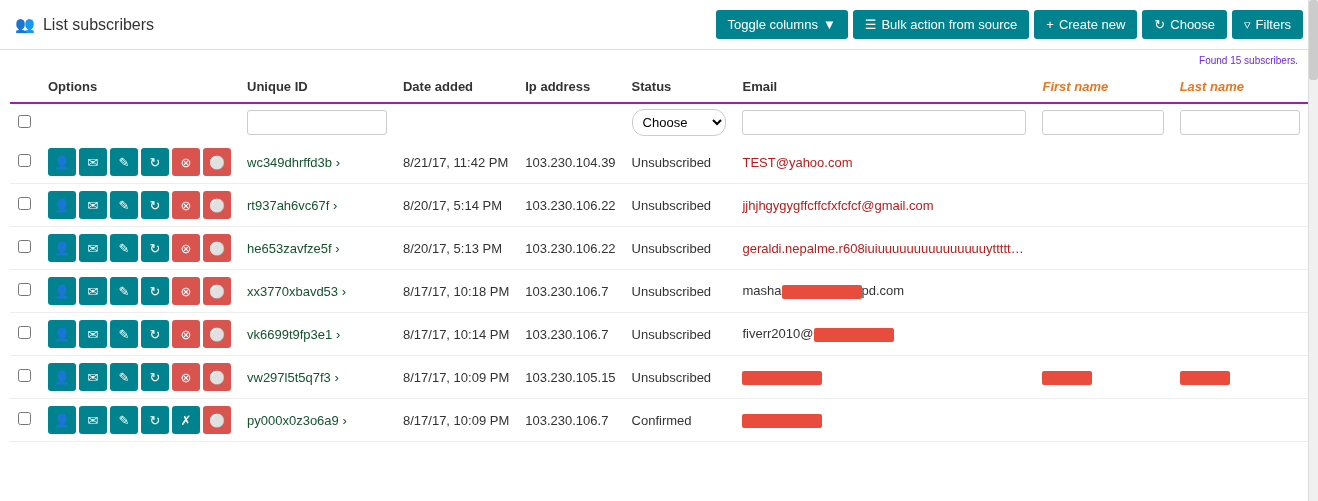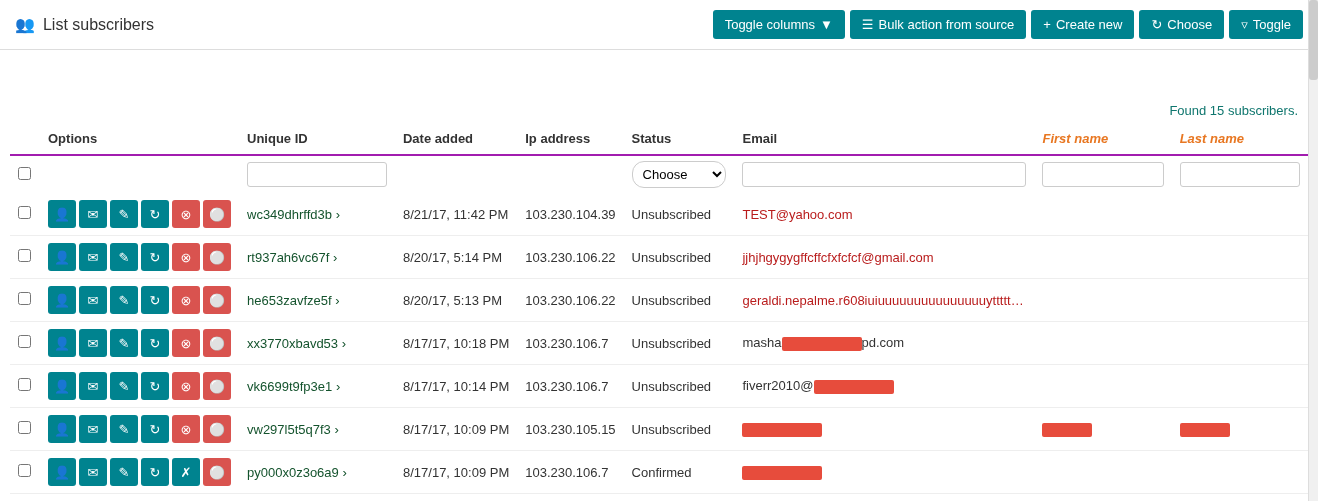--- a/index.html
+++ b/index.html
@@ -37,23 +37,22 @@
       cursor: pointer;
       font-size: 13px;
       color: #fff;
       background-color: #00838f;
       justify-content: center;
     }
 
     .found-text {
       text-align: right;
       padding: 5px 20px 5px 0;
-      font-size: 13px;
-      color: #0f766e;
-      margin-top: 48px;
+      font-size: 10px;
+      color: #6d28d9;
     }
 
     .table-wrapper {
       padding: 0 10px;
       overflow-x: auto;
     }
 
     table {
       width: 100%;
       border-collapse: collapse;
@@ -194,21 +193,21 @@
     <button class="btn">
       <span>+</span>
       <span>Create new</span>
     </button>
     <button class="btn">
       <span>↻</span>
       <span>Choose</span>
     </button>
     <button class="btn">
       <span>▿</span>
-      <span>Toggle</span>
+      <span>Filters</span>
     </button>
   </div>
 </div>
 
 <div class="found-text">
   <span>Found 15 subscribers.</span>
 </div>
 
 <div class="table-wrapper">
   <table>

